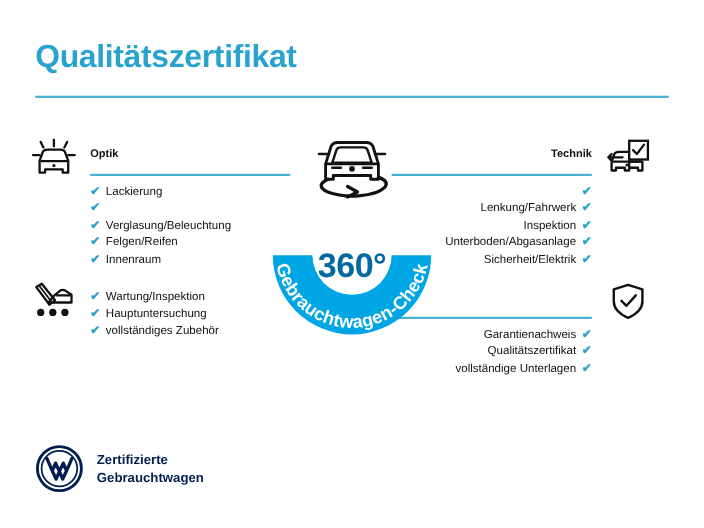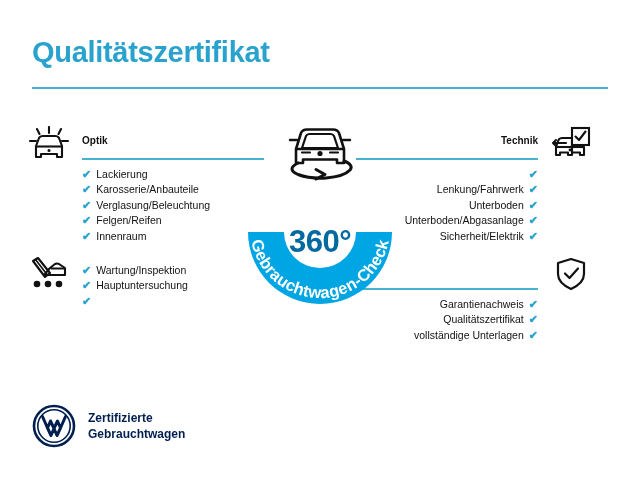--- a/index.html
+++ b/index.html
@@ -190,21 +190,20 @@
       <div class="sec-title">Optik</div>
       <div class="sec-rule"></div>
     </div>
     <ul class="sec-list">
       <li>
           <span class="chk">✔</span>
           <span>Lackierung</span>
         </li>
       <li>
           <span class="chk">✔</span>
-          <span>Karosserie/Anbauteile</span>
         </li>
       <li>
           <span class="chk">✔</span>
           <span>Verglasung/Beleuchtung</span>
         </li>
       <li>
           <span class="chk">✔</span>
           <span>Felgen/Reifen</span>
         </li>
       <li>
@@ -230,20 +229,21 @@
       <li>
           <span class="chk">✔</span>
           <span>Wartung/Inspektion</span>
         </li>
       <li>
           <span class="chk">✔</span>
           <span>Hauptuntersuchung</span>
         </li>
       <li>
           <span class="chk">✔</span>
+          <span>vollständiges Zubehör</span>
         </li>
     </ul>
   </div>
 
   <div class="col col-right sec-technik">
     <div class="sec-icon">
       <svg viewBox="0 0 42 38" width="42" height="38">
         <path d="M3 17 L6 14 M3 17 L6 20 M3 17 L16 17" fill="none" stroke="#111" stroke-width="2.1" stroke-linecap="round" stroke-linejoin="round"></path>
         <path d="M6 21 L8.5 14 Q9.5 12 12.5 12 L22 12 L22 21 L22 29 L18 29 L18 26.5 L10 26.5 L10 29 L6 29 Z" fill="none" stroke="#111" stroke-width="2.1" stroke-linejoin="round"></path>
         <path d="M22 21 L34 21 L34 29 L30 29 L30 26.5 L22 26.5" fill="none" stroke="#111" stroke-width="2.1" stroke-linejoin="round"></path>
@@ -259,21 +259,21 @@
     </div>
     <ul class="sec-list">
       <li>
           <span class="chk">✔</span>
         </li>
       <li>
           <span>Lenkung/Fahrwerk</span>
           <span class="chk">✔</span>
         </li>
       <li>
-          <span>Unterboden</span>
+          <span>Inspektion</span>
           <span class="chk">✔</span>
         </li>
       <li>
           <span>Unterboden/Abgasanlage</span>
           <span class="chk">✔</span>
         </li>
       <li>
           <span>Sicherheit/Elektrik</span>
           <span class="chk">✔</span>
         </li>

